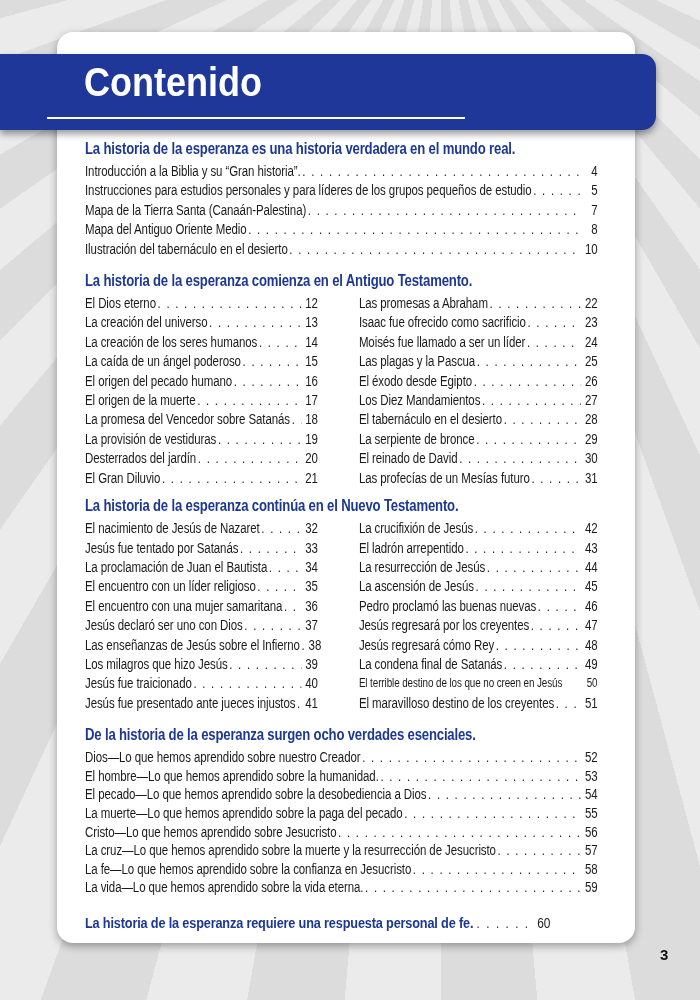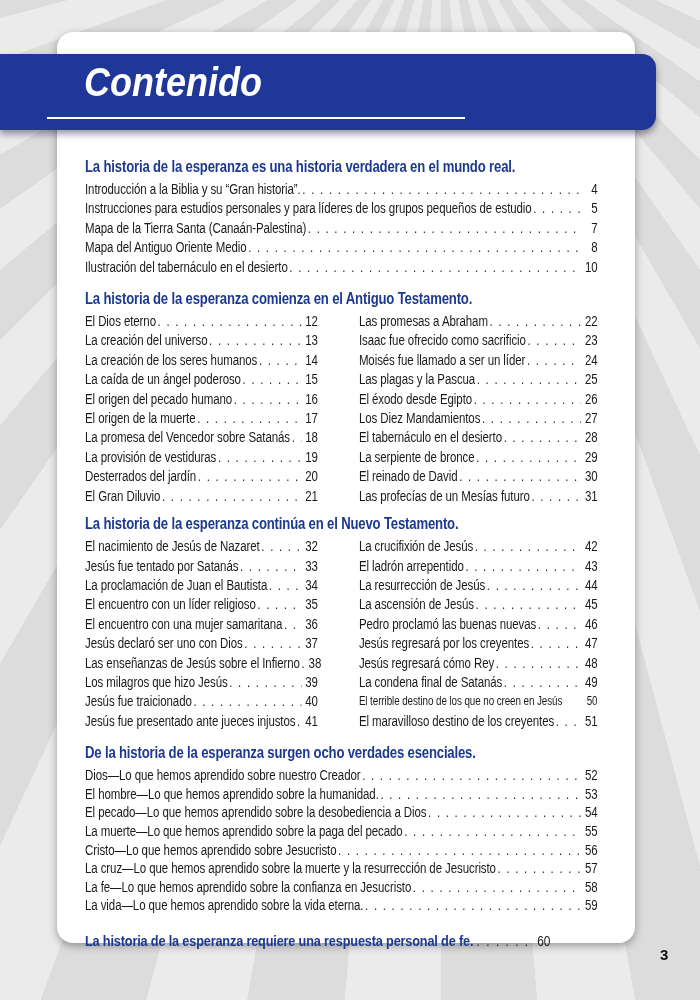--- a/index.html
+++ b/index.html
@@ -13,30 +13,29 @@
     position:absolute;left:57px;top:32px;width:578px;height:911px;
     background:var(--card-bg,#fff);border-radius:16px;
     box-shadow:0 3px 8px rgba(0,0,0,.35);
   }
   .banner{
     position:absolute;left:0;top:54px;width:656px;height:76px;
     background:var(--banner-blue,#1e3799);
     border-radius:0 14px 14px 0;
     box-shadow:0 4px 7px rgba(0,0,0,.4);
     z-index:2;
-    font-style:italic;
   }
   .banner-title{
     color:#fff;font-size:40px;font-weight:bold;margin:6px 0 0 84px;
     transform:scaleX(.9);transform-origin:left center;white-space:nowrap;
   }
   .banner-underline{
     position:absolute;left:47px;bottom:11px;width:418px;height:2px;background:#fff;
   }
-  .content{position:absolute;left:85px;top:158px;width:513px;z-index:3;color:var(--text,#1a1a1a);}
+  .content{position:absolute;left:85px;top:140px;width:513px;z-index:3;color:var(--text,#1a1a1a);}
   .inner{transform:scaleX(.82);transform-origin:0 0;width:625px;}
   .sec-heading{
     font-weight:bold;font-size:16px;letter-spacing:-.2px;
     color:var(--heading-blue,#1c3891);margin:0 0 4px 0;white-space:nowrap;
   }
   .s2 .sec-heading{margin-top:13px;}
   .s3 .sec-heading{margin-top:9px;}
   .s4 .sec-heading{margin-top:13px;}
   .row{display:flex;align-items:baseline;font-size:14px;line-height:19.4px;letter-spacing:-.1px;}
   .s4 .row{line-height:18.6px;}

